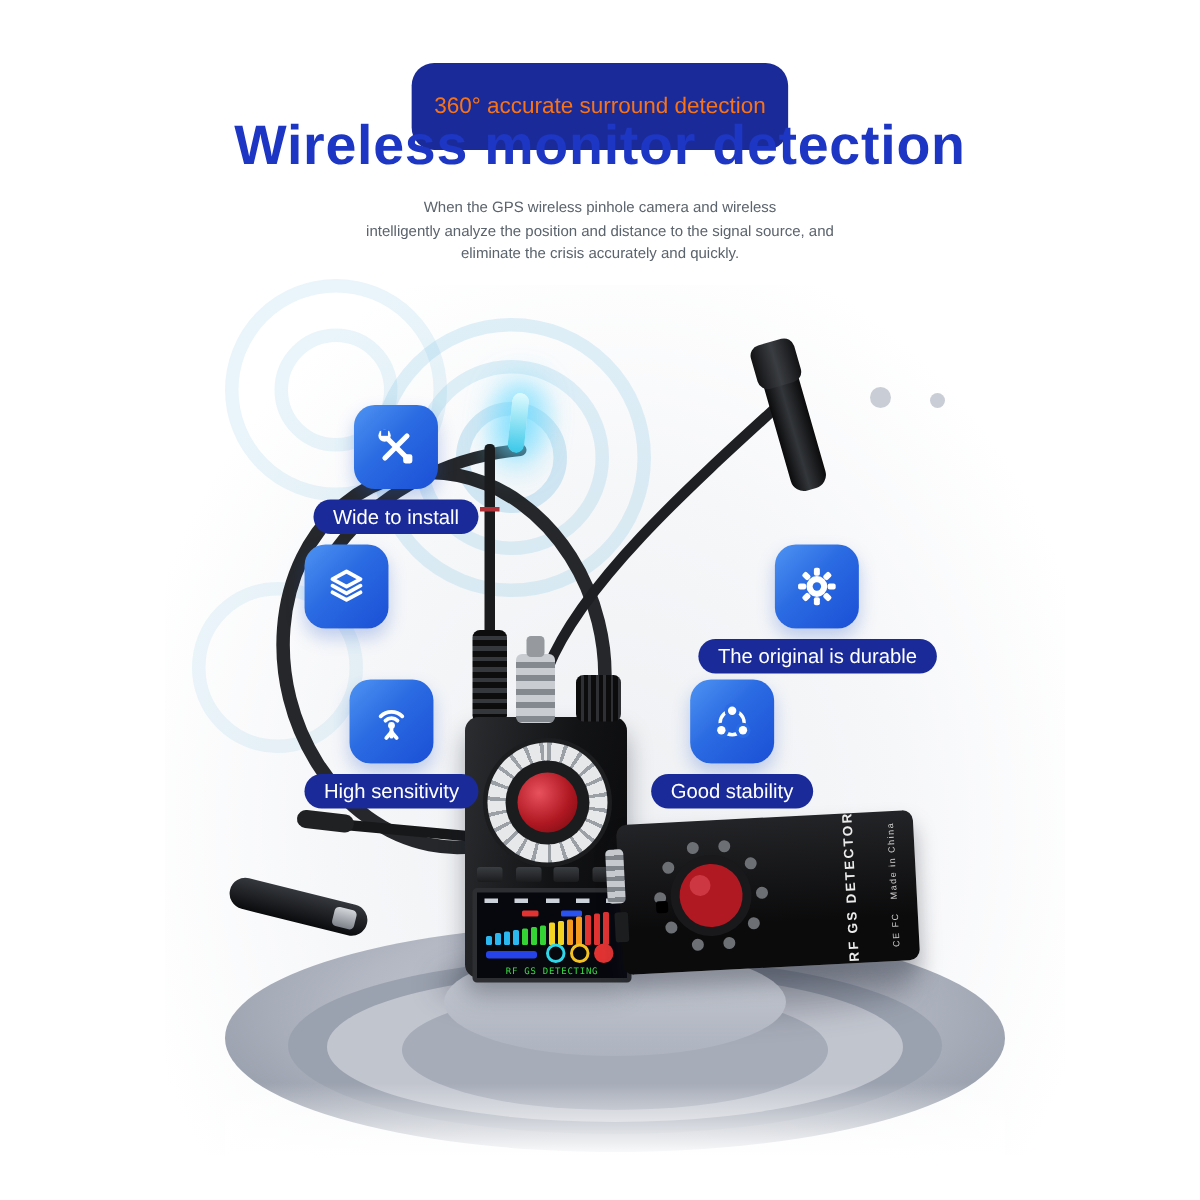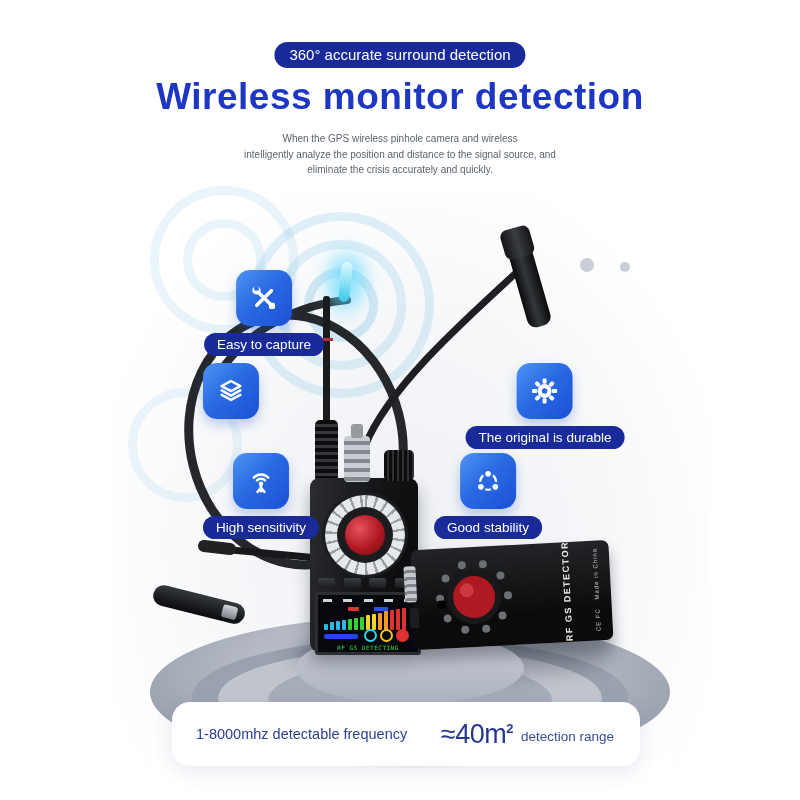--- a/index.html
+++ b/index.html
@@ -2,22 +2,22 @@
 <html><head>
 <meta charset="utf-8">
 <style>
   html,body{margin:0;padding:0;background:#fff;}
   .page{position:relative;width:800px;height:800px;overflow:hidden;background:#ffffff;
         font-family:"Liberation Sans",sans-serif;}
   .bg-soft{position:absolute;left:110px;top:190px;width:600px;height:580px;
            background:radial-gradient(ellipse at 50% 62%, #eef0f3 0%, #f6f7f9 45%, #ffffff 78%);}
   
   .badge{position:absolute;left:50%;top:42px;transform:translateX(-50%);
-         background:var(--pill);color:#ffffff;font-size:15px;line-height:26px;
-         padding:0 15px;border-radius:15px;white-space:nowrap;}
+         background:var(--pill);color:#f97316;font-size:15px;line-height:26px;
+         padding:16px 15px;border-radius:15px;white-space:nowrap;}
   .heading{position:absolute;left:0;right:0;top:76px;margin:0;text-align:center;
            font-size:37px;font-weight:700;letter-spacing:.5px;color:var(--accent);}
   .desc{position:absolute;left:0;right:0;top:131px;text-align:center;
         font-size:10px;line-height:1.55;color:#5b636c;}
   
   .ring,.ring::before,.ring::after{border-radius:50%;border:9px solid rgba(120,190,226,.22);}
   .ring{position:absolute;}
   .ring::before,.ring::after{content:"";position:absolute;}
   .ringA{left:248px;top:212px;width:168px;height:168px;}
   .ringA::before{left:19px;top:19px;width:112px;height:112px;}
@@ -252,21 +252,21 @@
       <svg width="32" height="32" viewBox="0 0 24 24">
         <g stroke="#fff" stroke-width="2.6" stroke-linecap="round">
           <path d="M6.5 6.5 L17.5 17.5"></path>
             <path d="M17.5 6.5 L6.5 17.5"></path>
         </g>
         <circle cx="6.3" cy="6.3" r="3.1" fill="#fff"></circle>
         <rect x="4.6" y="3.2" width="3.4" height="3.2" fill="#2a6ae2"></rect>
         <rect x="15.6" y="15.6" width="4.6" height="4.6" rx="1.2" fill="#fff"></rect>
       </svg>
     </div>
-    <div class="pill">Easy to capture</div>
+    <div class="pill">Wide to install</div>
   </div>
 
 
   <div class="feature" style="left:231px;top:363px;">
     <div class="tile">
       <svg width="32" height="32" viewBox="0 0 24 24" fill="none" stroke="#fff" stroke-width="1.9" stroke-linejoin="round" stroke-linecap="round">
         <path d="M12 4.5 L19 8.3 L12 12.1 L5 8.3 Z"></path>
         <path d="M5 11.6 L12 15.4 L19 11.6"></path>
         <path d="M5 14.9 L12 18.7 L19 14.9"></path>
       </svg>
@@ -317,21 +317,14 @@
         <circle cx="6.6" cy="16.4" r="3.8" fill="#2a6ae2"></circle>
         <circle cx="17.4" cy="16.4" r="3.8" fill="#2a6ae2"></circle>
         <circle cx="12" cy="6.6" r="2.1" fill="#fff"></circle>
         <circle cx="6.6" cy="16.4" r="2.1" fill="#fff"></circle>
         <circle cx="17.4" cy="16.4" r="2.1" fill="#fff"></circle>
       </svg>
     </div>
     <div class="pill">Good stability</div>
   </div>
 
-  <div class="spec-card">
-    <div class="freq">1-8000mhz detectable frequency</div>
-    <div class="range">
-      <span class="val"><span>≈40m</span><sup>2</sup></span>
-      <span class="lbl">detection range</span>
-    </div>
-  </div>
 
 </div>
 
 </body></html>

